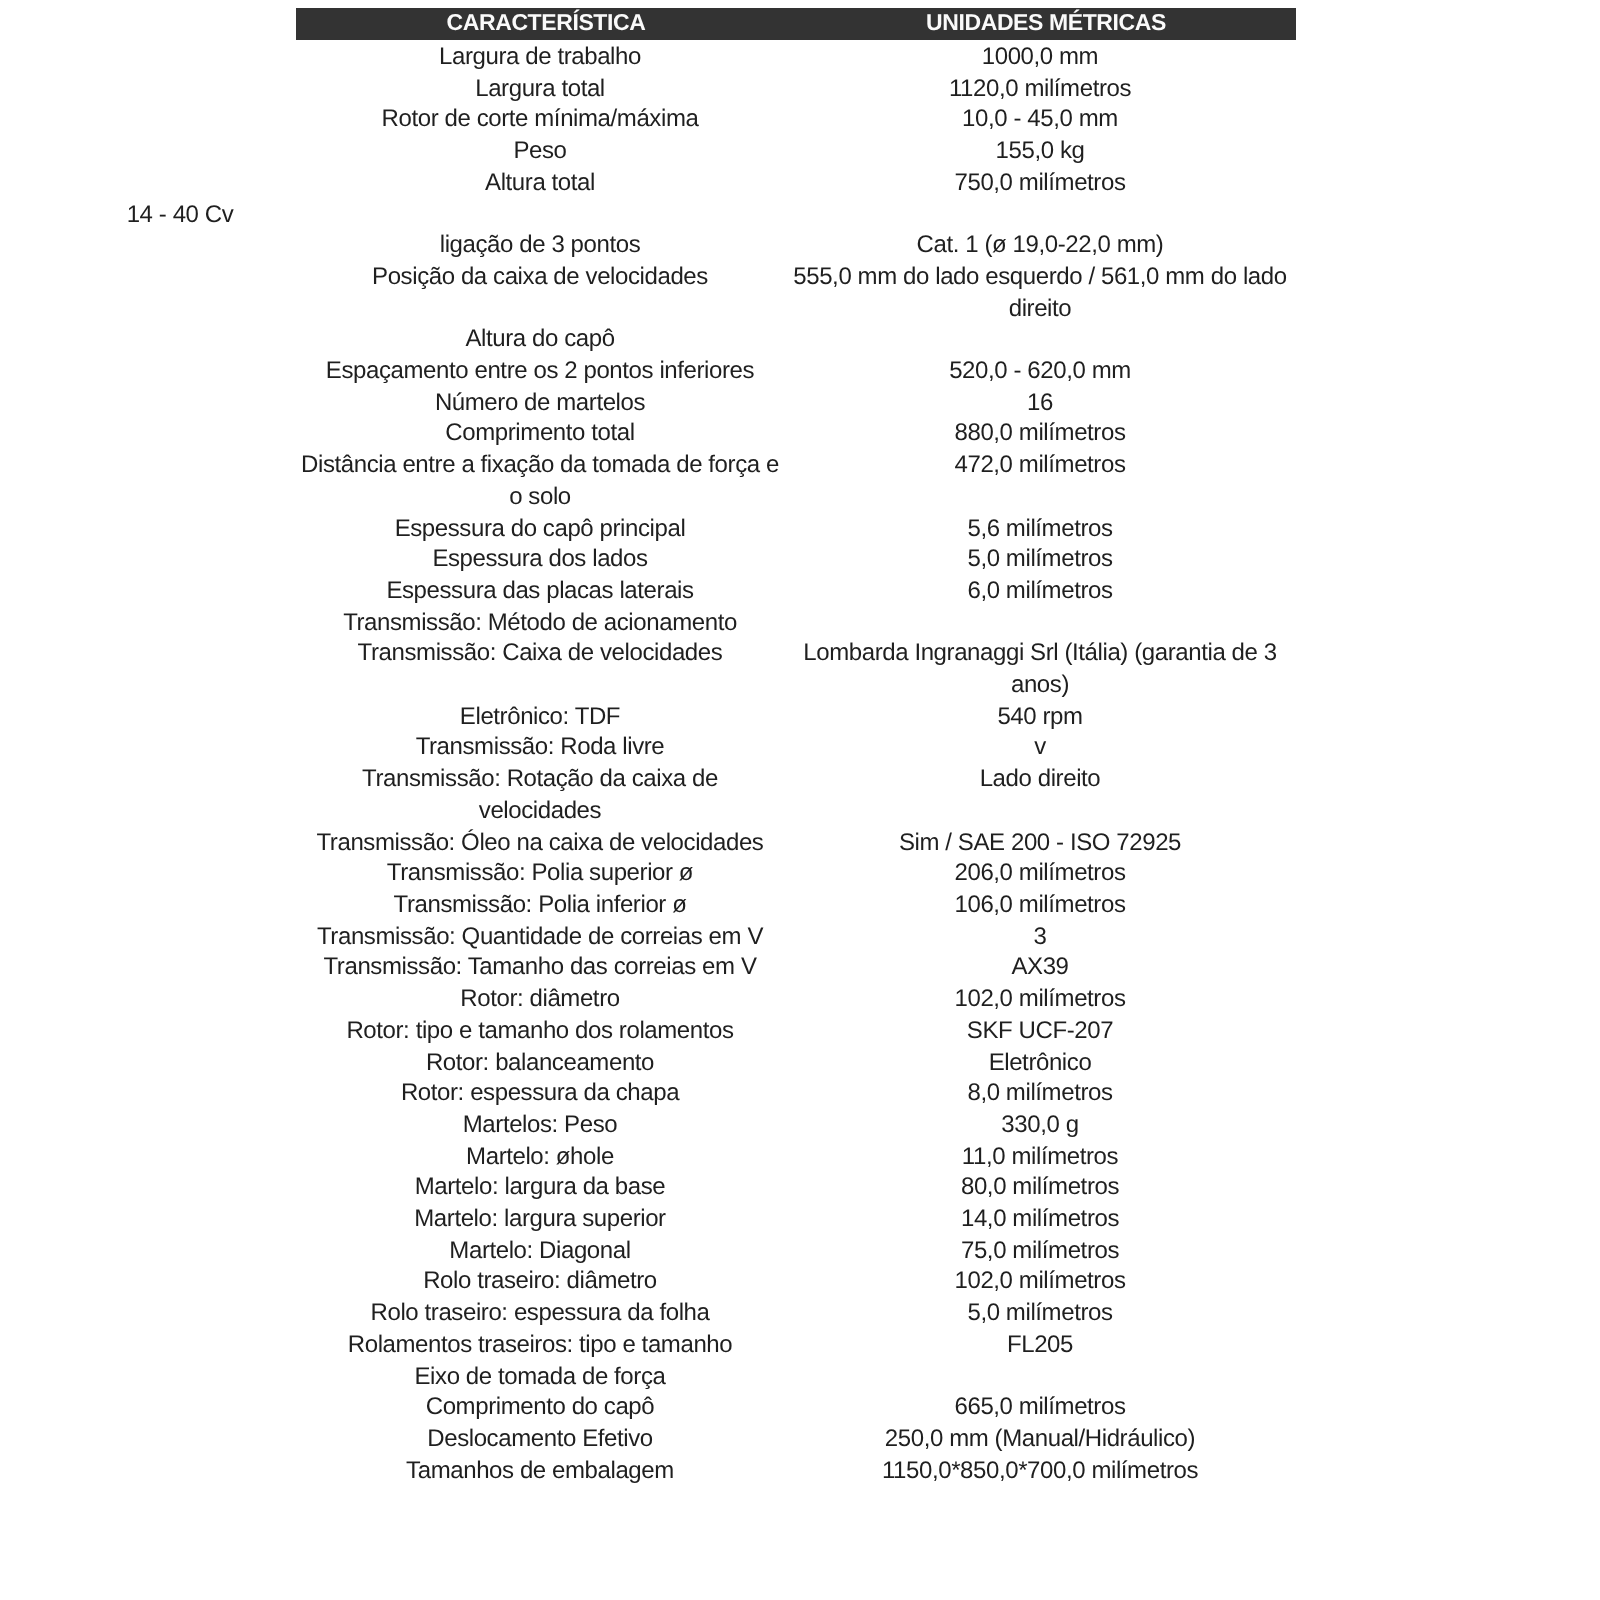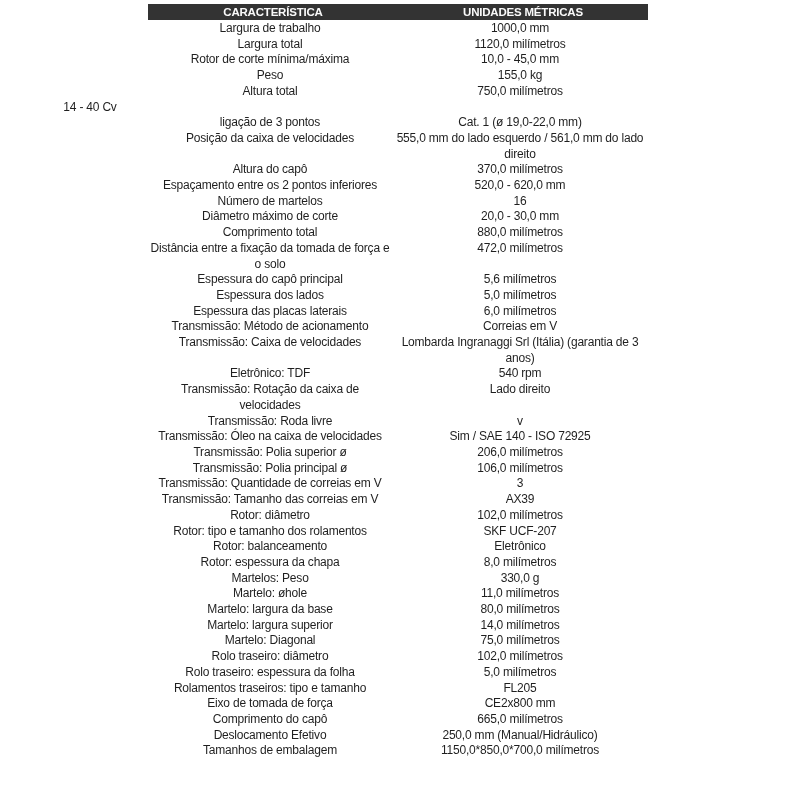--- a/index.html
+++ b/index.html
@@ -110,37 +110,32 @@
   </div>
 
   <div class="row">
     <div class="cell feature">Posição da caixa de velocidades</div>
     <div class="cell value">555,0 mm do lado esquerdo / 561,0 mm do lado
 direito</div>
   </div>
 
   <div class="row">
     <div class="cell feature">Altura do capô</div>
-    <div class="cell value">370,0 milímetros</div>
   </div>
 
   <div class="row">
     <div class="cell feature">Espaçamento entre os 2 pontos inferiores</div>
     <div class="cell value">520,0 - 620,0 mm</div>
   </div>
 
   <div class="row">
     <div class="cell feature">Número de martelos</div>
     <div class="cell value">16</div>
   </div>
 
-  <div class="row">
-    <div class="cell feature">Diâmetro máximo de corte</div>
-    <div class="cell value">20,0 - 30,0 mm</div>
-  </div>
 
   <div class="row">
     <div class="cell feature">Comprimento total</div>
     <div class="cell value">880,0 milímetros</div>
   </div>
 
   <div class="row">
     <div class="cell feature">Distância entre a fixação da tomada de força e
 o solo</div>
     <div class="cell value">472,0 milímetros</div>
@@ -156,58 +151,57 @@
     <div class="cell value">5,0 milímetros</div>
   </div>
 
   <div class="row">
     <div class="cell feature">Espessura das placas laterais</div>
     <div class="cell value">6,0 milímetros</div>
   </div>
 
   <div class="row">
     <div class="cell feature">Transmissão: Método de acionamento</div>
-    <div class="cell value">Correias em V</div>
   </div>
 
   <div class="row">
     <div class="cell feature">Transmissão: Caixa de velocidades</div>
     <div class="cell value">Lombarda Ingranaggi Srl (Itália) (garantia de 3
 anos)</div>
   </div>
 
   <div class="row">
     <div class="cell feature">Eletrônico: TDF</div>
     <div class="cell value">540 rpm</div>
   </div>
 
   <div class="row">
+    <div class="cell feature">Transmissão: Roda livre</div>
+    <div class="cell value">v</div>
+  </div>
+
+  <div class="row">
     <div class="cell feature">Transmissão: Rotação da caixa de
 velocidades</div>
     <div class="cell value">Lado direito</div>
   </div>
 
-  <div class="row">
-    <div class="cell feature">Transmissão: Roda livre</div>
-    <div class="cell value">v</div>
-  </div>
-
 
   <div class="row">
     <div class="cell feature">Transmissão: Óleo na caixa de velocidades</div>
-    <div class="cell value">Sim / SAE 140 - ISO 72925</div>
+    <div class="cell value">Sim / SAE 200 - ISO 72925</div>
   </div>
 
   <div class="row">
     <div class="cell feature">Transmissão: Polia superior ø</div>
     <div class="cell value">206,0 milímetros</div>
   </div>
 
   <div class="row">
-    <div class="cell feature">Transmissão: Polia principal ø</div>
+    <div class="cell feature">Transmissão: Polia inferior ø</div>
     <div class="cell value">106,0 milímetros</div>
   </div>
 
   <div class="row">
     <div class="cell feature">Transmissão: Quantidade de correias em V</div>
     <div class="cell value">3</div>
   </div>
 
   <div class="row">
     <div class="cell feature">Transmissão: Tamanho das correias em V</div>
@@ -269,21 +263,20 @@
     <div class="cell value">5,0 milímetros</div>
   </div>
 
   <div class="row">
     <div class="cell feature">Rolamentos traseiros: tipo e tamanho</div>
     <div class="cell value">FL205</div>
   </div>
 
   <div class="row">
     <div class="cell feature">Eixo de tomada de força</div>
-    <div class="cell value">CE2x800 mm</div>
   </div>
 
   <div class="row">
     <div class="cell feature">Comprimento do capô</div>
     <div class="cell value">665,0 milímetros</div>
   </div>
 
   <div class="row">
     <div class="cell feature">Deslocamento Efetivo</div>
     <div class="cell value">250,0 mm (Manual/Hidráulico)</div>

